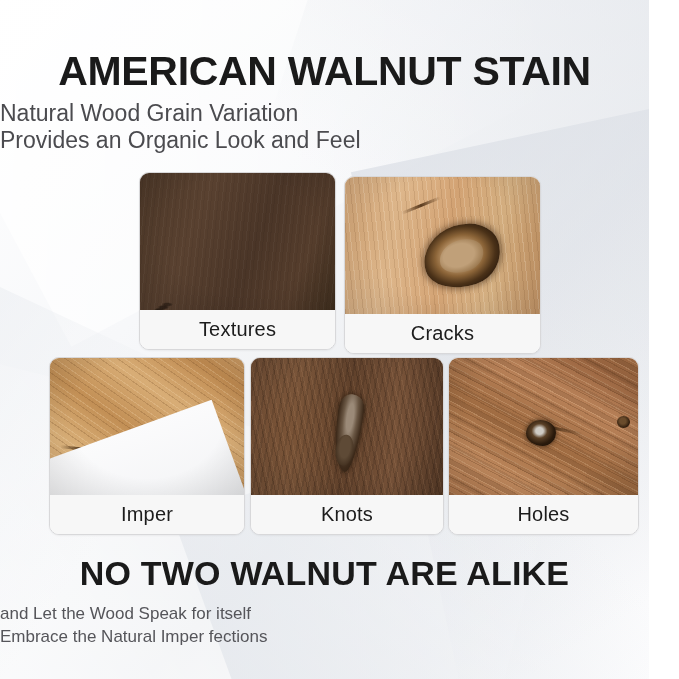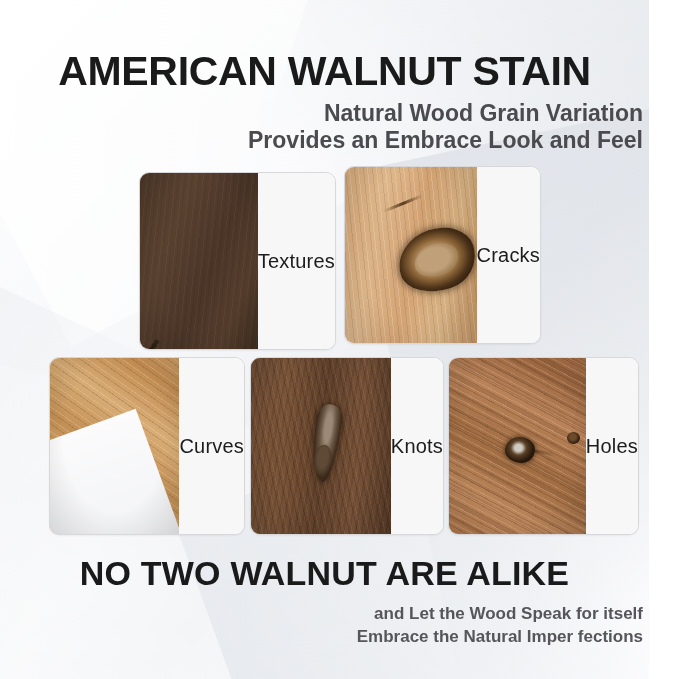--- a/index.html
+++ b/index.html
@@ -46,37 +46,37 @@
     text-align:center;
     font-weight:800;
     color:#1a1a1a;
     letter-spacing:-0.3px;
     white-space:nowrap;
   }
   #title-top   { top:48px;  font-size:41px; }
   #title-bot   { top:554px; font-size:34px; letter-spacing:0.2px; }
 
   .subline {
-    position:absolute; left:0; right:6px;
-    text-align:right;
+    position:absolute; left:0; right:0;
+    text-align:left;
     color:#4b4b4f;
-    font-weight:700;
+    font-weight:400;
   }
   #sub-top    { top:100px; font-size:23px; line-height:27px; }
   #sub-bottom { top:602px; font-size:17px; line-height:23px; color:#55555a; }
 
   
   .tile {
     position:absolute;
     background:#fff;
     border:1px solid #d8d8da;
     border-radius:10px;
     overflow:hidden;
     box-shadow:0 1px 2px rgba(0,0,0,.05);
-    display:flex; flex-direction:row;
+    display:flex; flex-direction:column;
   }
   .tile .photo {
     flex:1 1 auto;
     position:relative;
     overflow:hidden;
   }
   .tile .caption {
     flex:0 0 39px;
     background:#f7f7f7;
     display:flex; align-items:center; justify-content:center;
@@ -232,46 +232,46 @@
   <div class="facet f2"></div>
   <div class="facet f3"></div>
   <div class="facet f4"></div>
   <div class="facet f5"></div>
   <div class="facet f6"></div>
 
   <div id="title-top" class="headline-main">AMERICAN WALNUT STAIN</div>
 
   <div id="sub-top" class="subline">
     <div>Natural Wood Grain Variation</div>
-    <div>Provides an Embrace Look and Feel</div>
+    <div>Provides an Organic Look and Feel</div>
   </div>
 
   <div class="tile" style="left:139px; top:172px; width:197px; height:178px;">
     <div class="photo">
       <div class="wood wood-textures"></div>
     </div>
     <div class="caption">Textures</div>
   </div>
 
-  <div class="tile" style="left:344px; top:166px; width:197px; height:178px;justify-content:center;">
+  <div class="tile" style="left:344px; top:176px; width:197px; height:178px;justify-content:center;">
     <div class="photo">
       <div class="wood wood-cracks"></div>
       <div class="crack-line"></div>
       <div class="knot-cracks"></div>
     </div>
     <div class="caption">Cracks</div>
   </div>
 
   <div class="tile" style="left:49px; top:357px; width:196px; height:178px;">
     <div class="photo">
       <div class="wood wood-curves"></div>
       <div class="curves-crack"></div>
       <div class="curves-white"></div>
     </div>
-    <div class="caption">Curves</div>
+    <div class="caption">Imper</div>
   </div>
 
   <div class="tile" style="left:250px; top:357px; width:194px; height:178px;">
     <div class="photo">
       <div class="wood wood-knots"></div>
       <div class="knot-knots"></div>
     </div>
     <div class="caption">Knots</div>
   </div>
 

